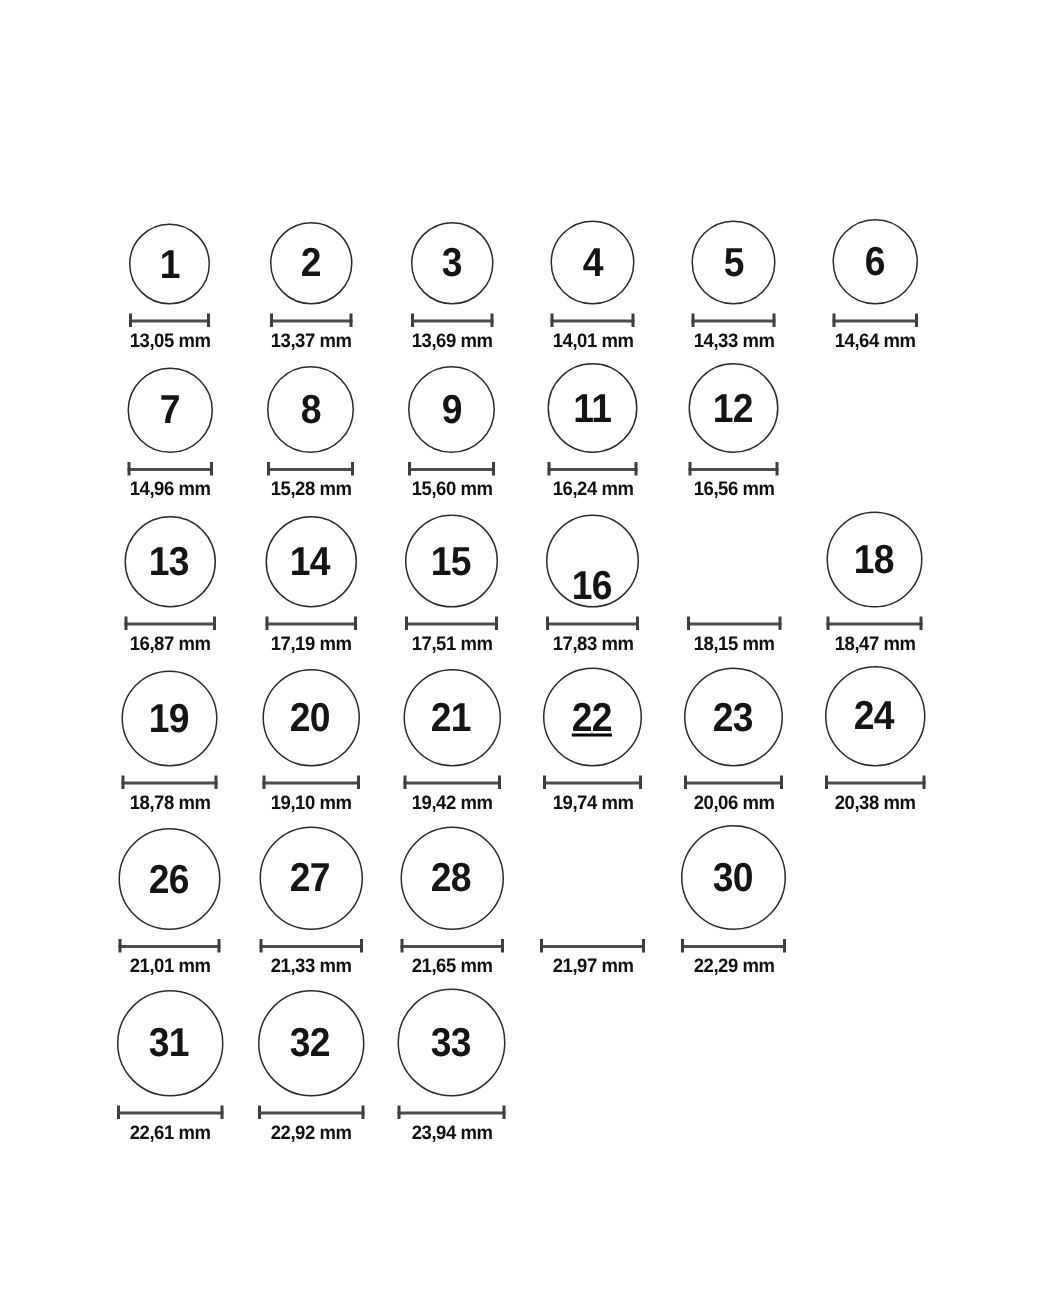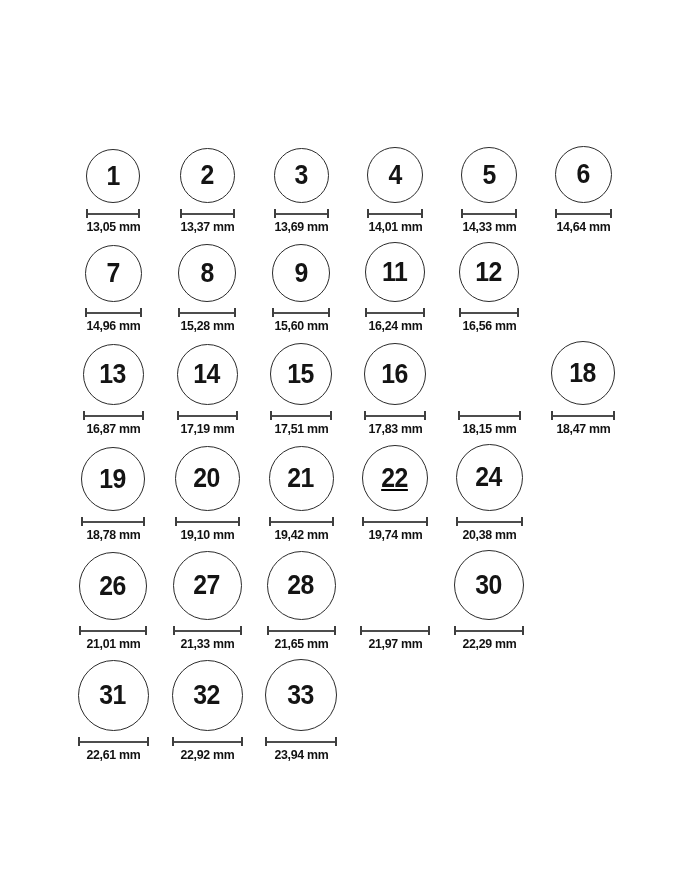--- a/index.html
+++ b/index.html
@@ -241,21 +241,21 @@
             <span class="num">15</span>
           </div>
           <div class="ruler" style="width: 62px;">
             <div class="bar"></div>
             <div class="tick-left"></div>
             <div class="tick-right"></div>
           </div>
           <div class="mm-label">17,51 mm</div>
         </div>
         <div class="cell">
-          <div class="circle" style="width: 62px; height: 62px;">
+          <div class="circle" style="width: 62px; height: 62px; align-items: flex-end;">
             <span class="num">16</span>
           </div>
           <div class="ruler" style="width: 62px;">
             <div class="bar"></div>
             <div class="tick-left"></div>
             <div class="tick-right"></div>
           </div>
           <div class="mm-label">17,83 mm</div>
         </div>
         <div class="cell">
@@ -315,20 +315,31 @@
         <div class="cell">
           <div class="circle" style="width: 66px; height: 66px; text-decoration: underline;">
             <span class="num">22</span>
           </div>
           <div class="ruler" style="width: 66px;">
             <div class="bar"></div>
             <div class="tick-left"></div>
             <div class="tick-right"></div>
           </div>
           <div class="mm-label">19,74 mm</div>
+        </div>
+        <div class="cell">
+          <div class="circle" style="width: 66px; height: 66px;">
+            <span class="num">23</span>
+          </div>
+          <div class="ruler" style="width: 66px;">
+            <div class="bar"></div>
+            <div class="tick-left"></div>
+            <div class="tick-right"></div>
+          </div>
+          <div class="mm-label">20,06 mm</div>
         </div>
         <div class="cell">
           <div class="circle" style="width: 67px; height: 67px;">
             <span class="num">24</span>
           </div>
           <div class="ruler" style="width: 67px;">
             <div class="bar"></div>
             <div class="tick-left"></div>
             <div class="tick-right"></div>
           </div>

